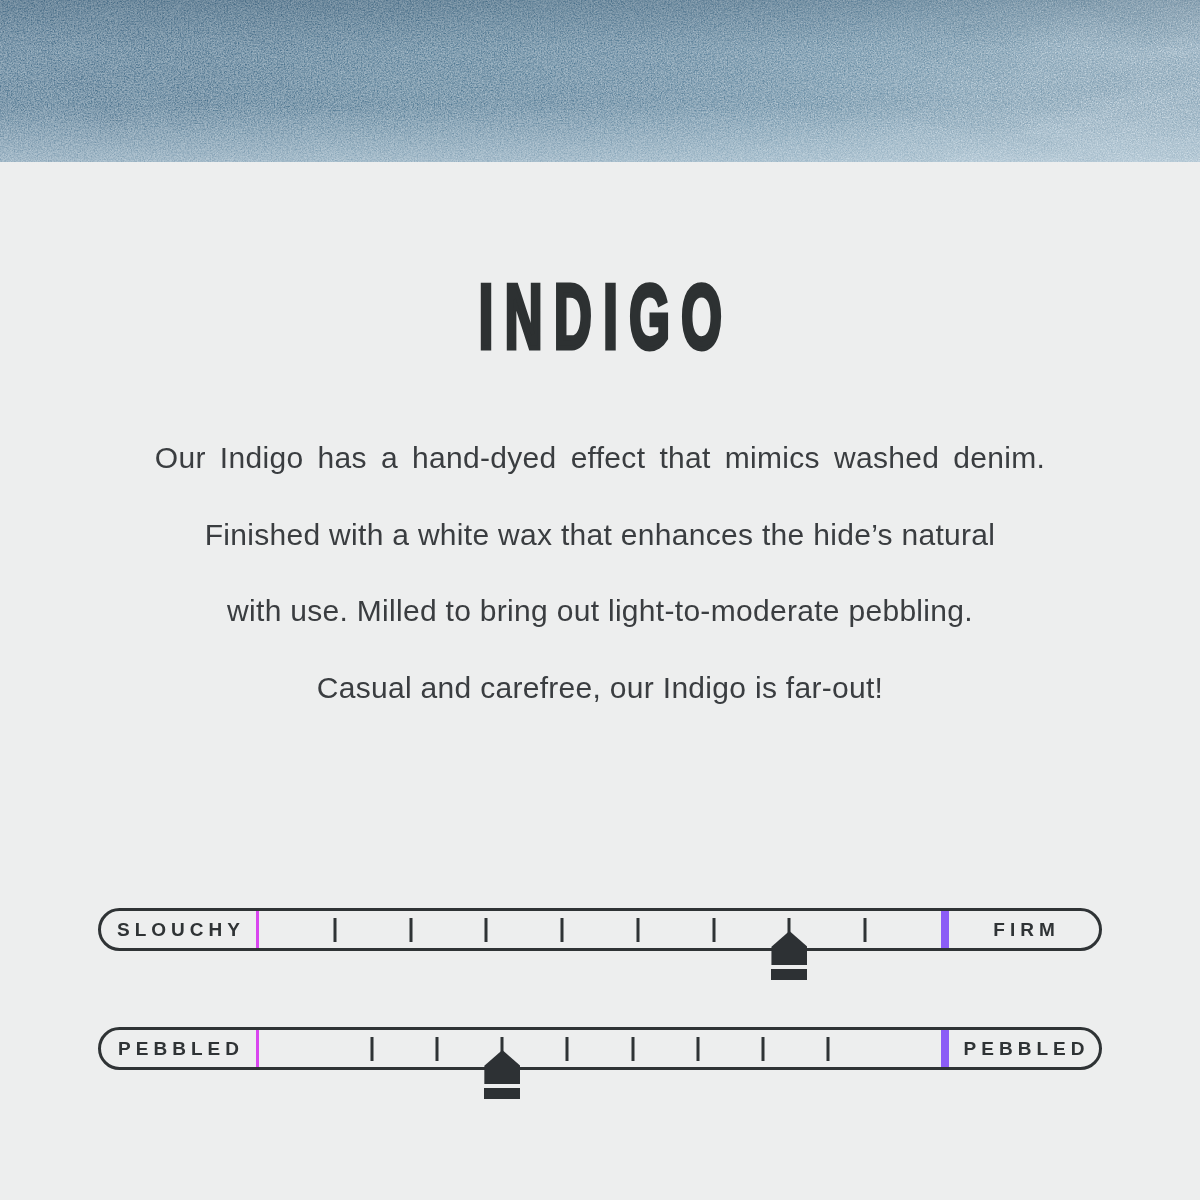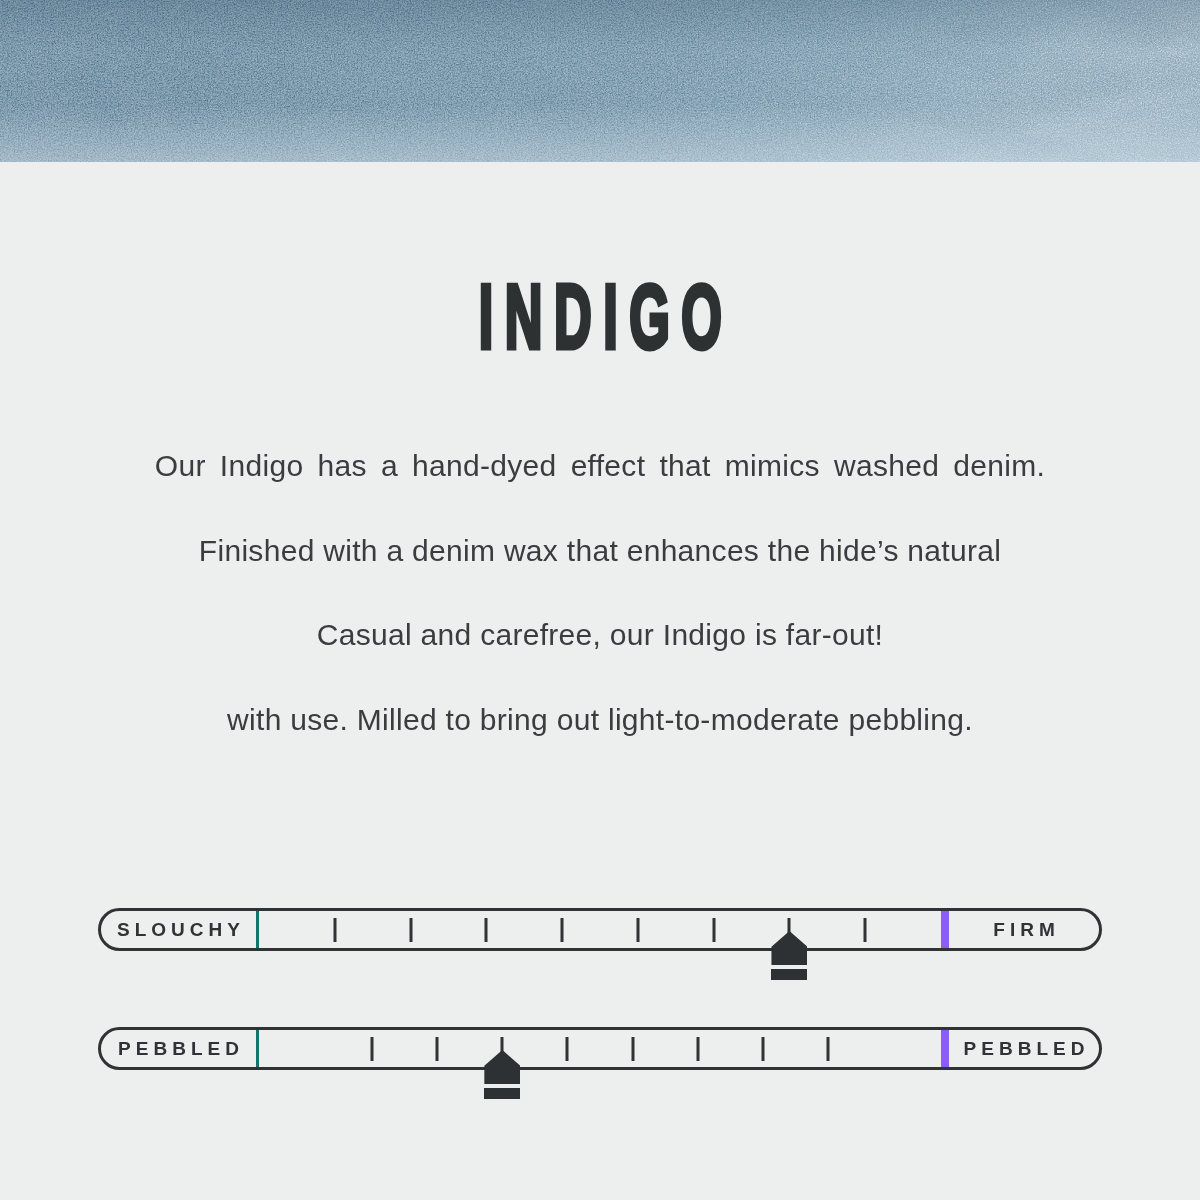--- a/index.html
+++ b/index.html
@@ -41,21 +41,21 @@
 
   
   .desc {
     position: absolute; top: 420px; left: 0;
     width: 1200px;
     text-align: center;
     color: #3a3d40;
     font-size: 30px;
   }
   .desc p {
-    margin: 8px;
+    margin: 0;
     line-height: 76.5px;
     letter-spacing: 0.3px;
   }
   .desc p.stretched { word-spacing: 5.5px; }
 
   
   .scale {
     position: absolute; left: 98px;
     width: 1004px; height: 43px;
     box-sizing: border-box;
@@ -70,21 +70,21 @@
   .scale-end {
     display: flex; align-items: center; justify-content: center;
     box-sizing: border-box;
     font-weight: 700;
     font-size: 19px;
     letter-spacing: 5px;
     text-indent: 5px;
     color: #2f3335;
     flex: 0 0 158px;
   }
-  .scale-end.left  { border-right: 3px solid #0f766e; }
+  .scale-end.left  { border-right: 3px solid #d946ef; }
   .scale-end.right { border-left: 8px solid #8b5cf6; }
 
   .scale-mid {
     flex: 1 1 auto;
     position: relative;
   }
   .tick {
     position: absolute; top: 7px;
     width: 3px; height: 24px;
     background: #2f3335;
@@ -152,23 +152,23 @@
       <rect width="1200" height="162" filter="url(#speckleDark)" opacity="0.35"></rect>
       <rect width="1200" height="162" fill="url(#topshade)"></rect>
       <rect width="1200" height="162" fill="url(#bottomlight)"></rect>
     </svg>
   </div>
 
   <h1 class="title"><span class="condense">INDIGO</span></h1>
 
   <div class="desc">
     <p class="stretched">Our Indigo has a hand-dyed effect that mimics washed denim.</p>
-    <p>Finished with a denim wax that enhances the hide’s natural</p>
+    <p>Finished with a white wax that enhances the hide’s natural</p>
+    <p>with use. Milled to bring out light-to-moderate pebbling.</p>
     <p>Casual and carefree, our Indigo is far-out!</p>
-    <p>with use. Milled to bring out light-to-moderate pebbling.</p>
   </div>
 
   <div class="scale scale-slouchy-firm">
     <div class="scale-end left">SLOUCHY</div>
     <div class="scale-mid">
       <div class="marker" style="left: 77.7778%;">
         <div class="marker-head"></div>
         <div class="marker-bar"></div>
       </div>
     <div class="tick" style="left: 11.1111%;"></div>

